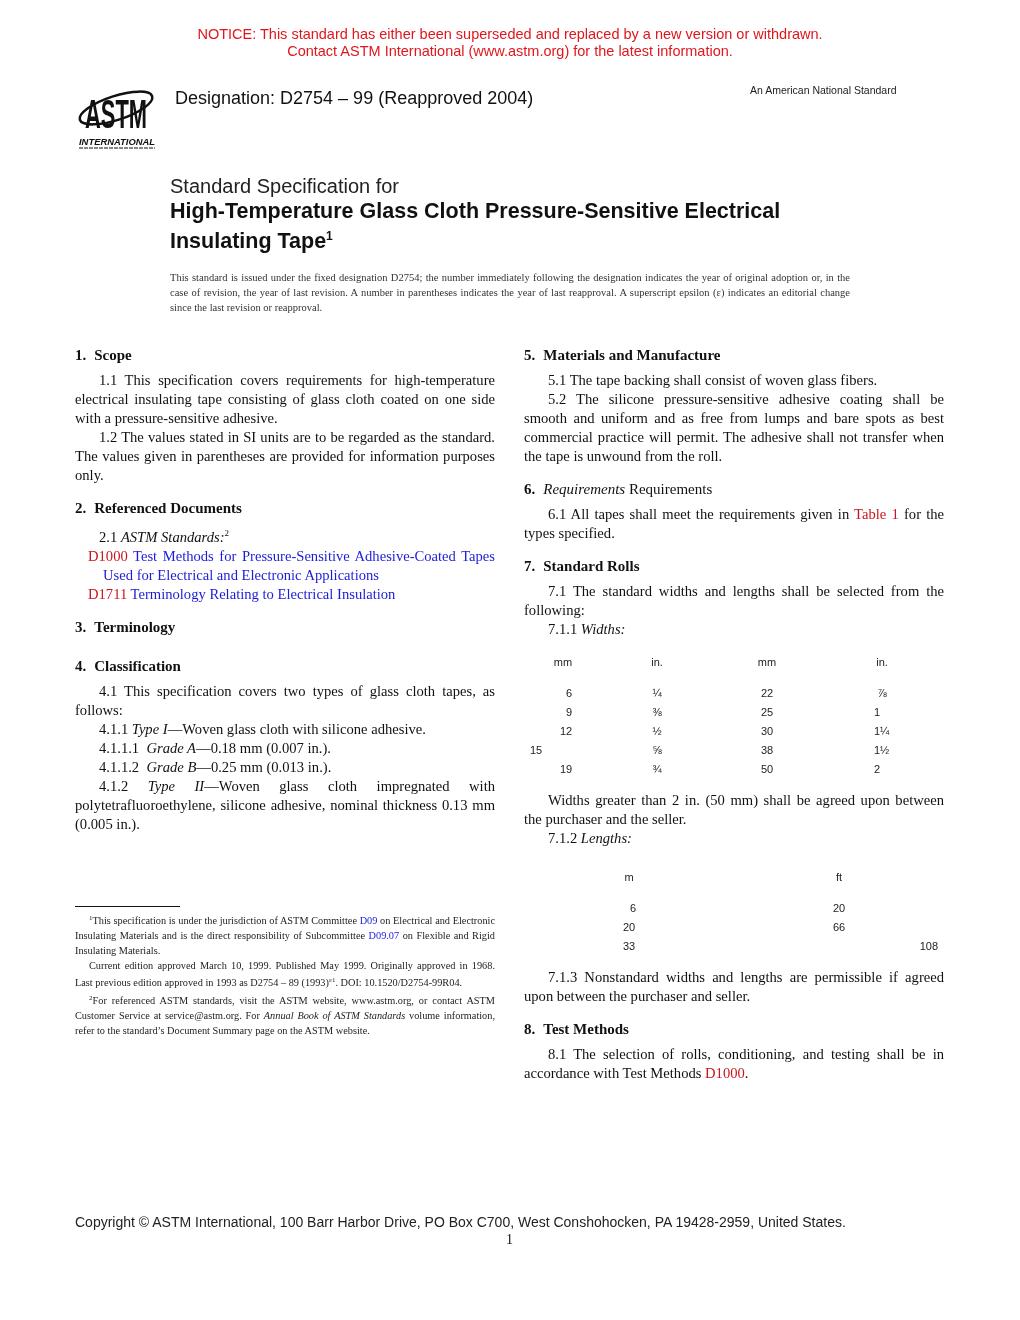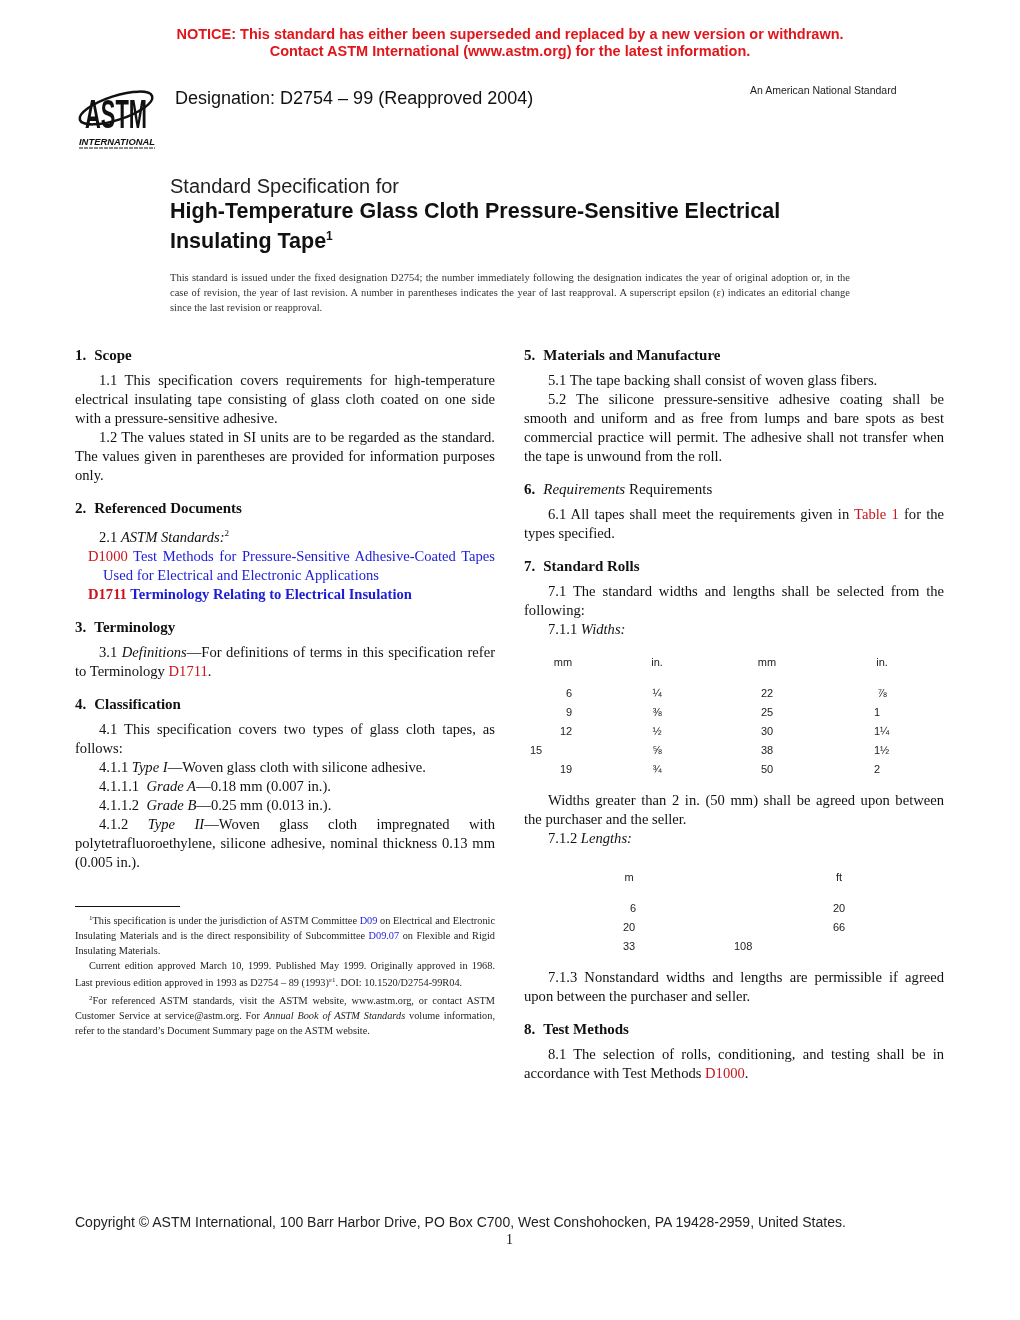--- a/index.html
+++ b/index.html
@@ -1,21 +1,21 @@
 <!DOCTYPE html>
 <html><head>
 <meta charset="utf-8">
 <style>
   html, body { margin: 0; padding: 0; background: #ffffff; }
   body { width: 1020px; height: 1320px; position: relative; overflow: hidden; color: #111; }
   .sans { font-family: "Liberation Sans", "DejaVu Sans", sans-serif; }
   .serif { font-family: "Liberation Serif", "DejaVu Serif", serif; }
   .abs { position: absolute; }
 
-  .notice { left: 0; width: 1020px; top: 26px; text-align: center; color: #e0161c; font-weight: bold; font-size: 14.5px; line-height: 17px; }
+  .notice { left: 0; width: 1020px; top: 26px; text-align: center; color: #e0161c; font-weight: normal; font-size: 14.5px; line-height: 17px; }
   .logo { left: 74px; top: 76px; width: 86px; height: 74px; }
   .designation { left: 175px; top: 88px; font-size: 18px; color: #111; }
   .ans { left: 750px; top: 84px; font-size: 10.5px; color: #222; }
 
   .title1 { left: 170px; top: 175px; font-size: 20px; font-weight: normal; color: #222; text-align: right; }
   .title2 { left: 170px; top: 199px; font-size: 21.5px; font-weight: bold; line-height: 25px; color: #111; width: 700px; }
   .title2 sup { font-size: 12px; }
 
   .preamble { left: 170px; top: 270px; width: 680px; font-size: 10.5px; line-height: 15px; color: #333; text-align: justify; }
 
@@ -73,26 +73,25 @@
   <h3><span class="n">1.</span><span>Scope</span></h3>
   <div style="height:6px"></div>
   <p class="ind">1.1 This specification covers requirements for high-temperature electrical insulating tape consisting of glass cloth coated on one side with a pressure-sensitive adhesive.</p>
   <p class="ind">1.2 The values stated in SI units are to be regarded as the standard. The values given in parentheses are provided for information purposes only.</p>
 
   <div style="height:14px"></div>
   <h3><span class="n">2.</span><span>Referenced Documents</span></h3>
   <div style="height:6px"></div>
   <p class="ind"><span>2.1</span> <i>ASTM Standards:</i><sup style="font-size:9px">2</sup></p>
   <p class="ref" style="padding-left:28px;text-indent:-15px;"><a class="red">D1000</a> <a class="blue">Test Methods for Pressure-Sensitive Adhesive-Coated Tapes Used for Electrical and Electronic Applications</a></p>
-  <p class="ref" style="padding-left:28px;text-indent:-15px;font-weight:bold;"><a class="red">D1711</a> <a class="blue">Terminology Relating to Electrical Insulation</a></p>
+  <p class="ref" style="padding-left:28px;text-indent:-15px;"><a class="red">D1711</a> <a class="blue">Terminology Relating to Electrical Insulation</a></p>
 
   <div style="height:14px"></div>
   <h3><span class="n">3.</span><span>Terminology</span></h3>
   <div style="height:6px"></div>
-  <p class="ind"><span>3.1</span> <i>Definitions</i><span>—For definitions of terms in this specification refer to Terminology </span><a class="red">D1711</a><span>.</span></p>
 
   <div style="height:14px"></div>
   <h3><span class="n">4.</span><span>Classification</span></h3>
   <div style="height:6px"></div>
   <p class="ind">4.1 This specification covers two types of glass cloth tapes, as follows:</p>
   <p class="ind"><span>4.1.1</span> <i>Type I</i><span>—Woven glass cloth with silicone adhesive.</span></p>
   <p class="ind"><span>4.1.1.1</span>&nbsp; <i>Grade A</i><span>—0.18 mm (0.007 in.).</span></p>
   <p class="ind"><span>4.1.1.2</span>&nbsp; <i>Grade B</i><span>—0.25 mm (0.013 in.).</span></p>
   <p class="ind"><span>4.1.2</span> <i>Type II</i><span>—Woven glass cloth impregnated with polytetrafluoroethylene, silicone adhesive, nominal thickness 0.13 mm (0.005 in.).</span></p>
 </div>
@@ -182,21 +181,21 @@
     <tr>
           <td style="text-align:center;padding-left:8px">6</td>
           <td style="text-align:center">20</td>
         </tr>
     <tr>
           <td style="text-align:center">20</td>
           <td style="text-align:center">66</td>
         </tr>
     <tr>
           <td style="text-align:center">33</td>
-          <td style="text-align:left;padding-right:6px">108</td>
+          <td style="text-align:right;padding-right:6px">108</td>
         </tr>
   </tbody>
     </table>
   <div style="height:12px"></div>
   <p class="ind">7.1.3 Nonstandard widths and lengths are permissible if agreed upon between the purchaser and seller.</p>
 
   <div style="height:14px"></div>
   <h3><span class="n">8.</span><span>Test Methods</span></h3>
   <div style="height:6px"></div>
   <p class="ind"><span>8.1 The selection of rolls, conditioning, and testing shall be in accordance with Test Methods </span><a class="red">D1000</a><span>.</span></p>

